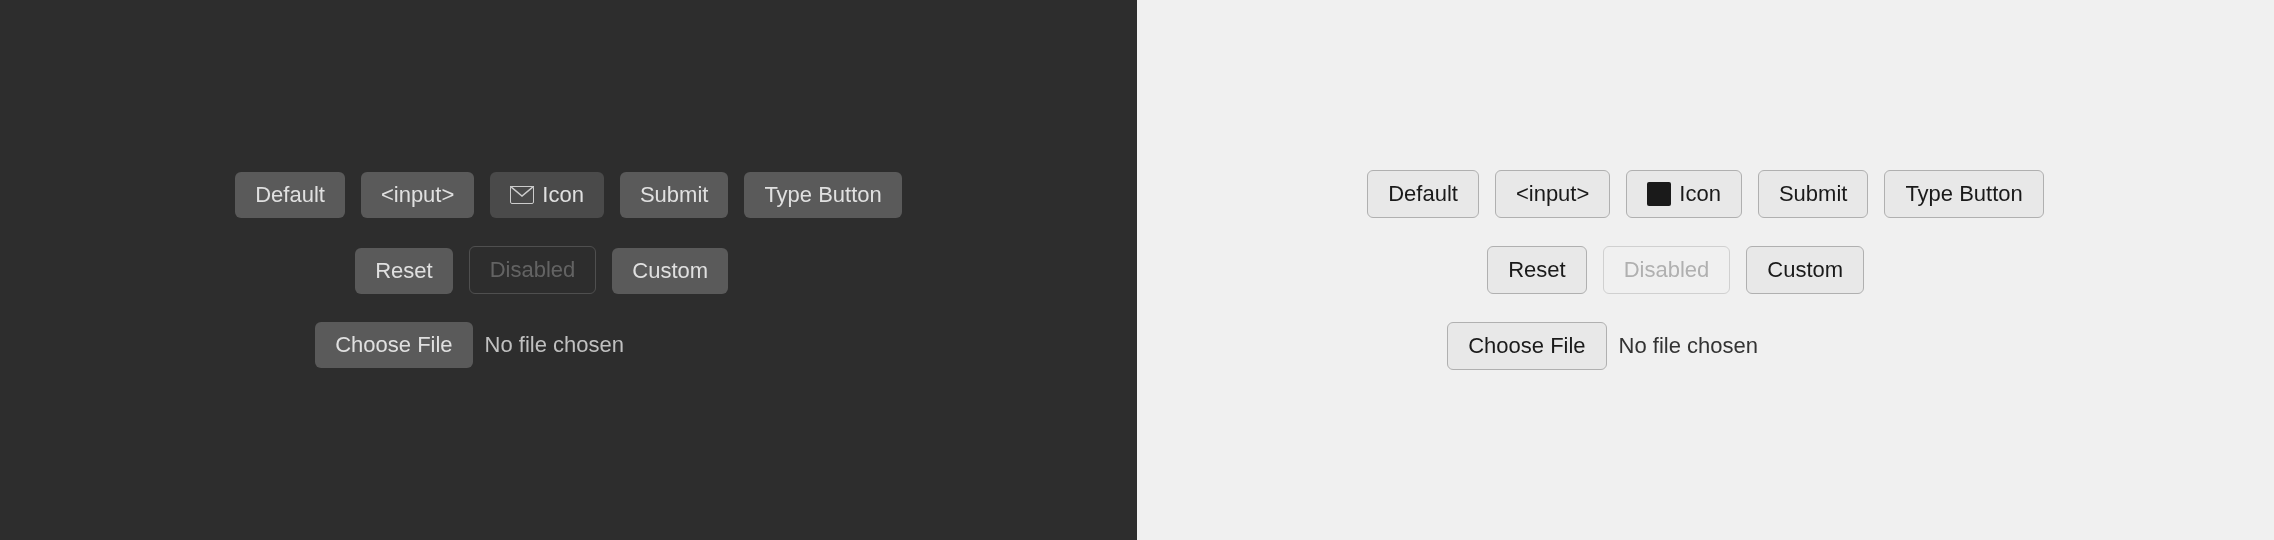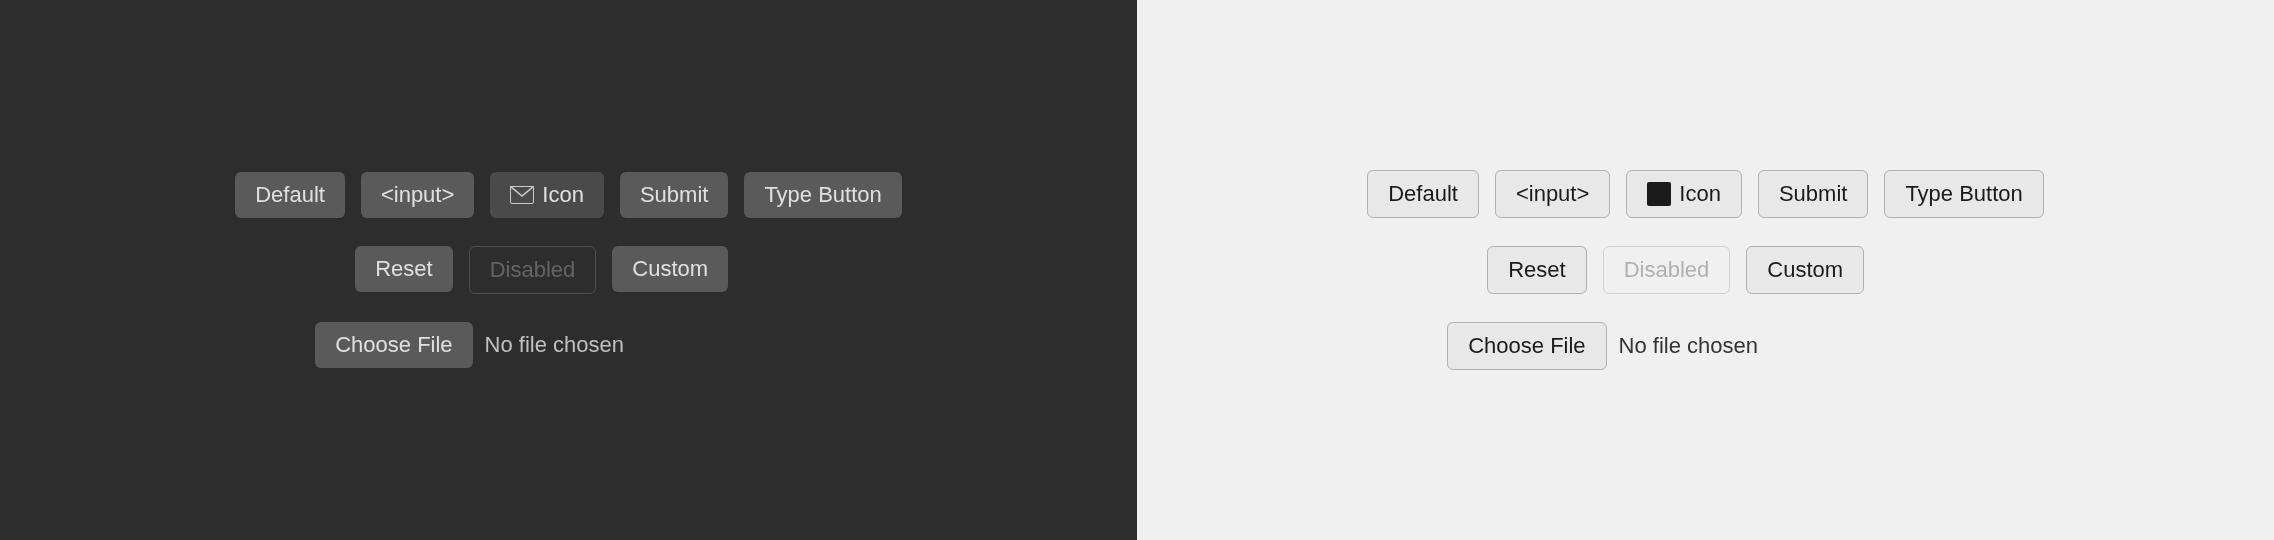--- a/index.html
+++ b/index.html
@@ -35,21 +35,21 @@
     .button-grid {
       display: flex;
       flex-direction: column;
       gap: 28px;
       align-items: flex-start;
     }
 
     .button-row {
       display: flex;
       gap: 16px;
-      align-items: flex-start;
+      align-items: flex-end;
     }
 
     
     .dark-btn {
       background-color: #5a5a5a;
       color: #e0e0e0;
       border: none;
       border-radius: 6px;
       padding: 10px 20px;
       font-size: 22px;

